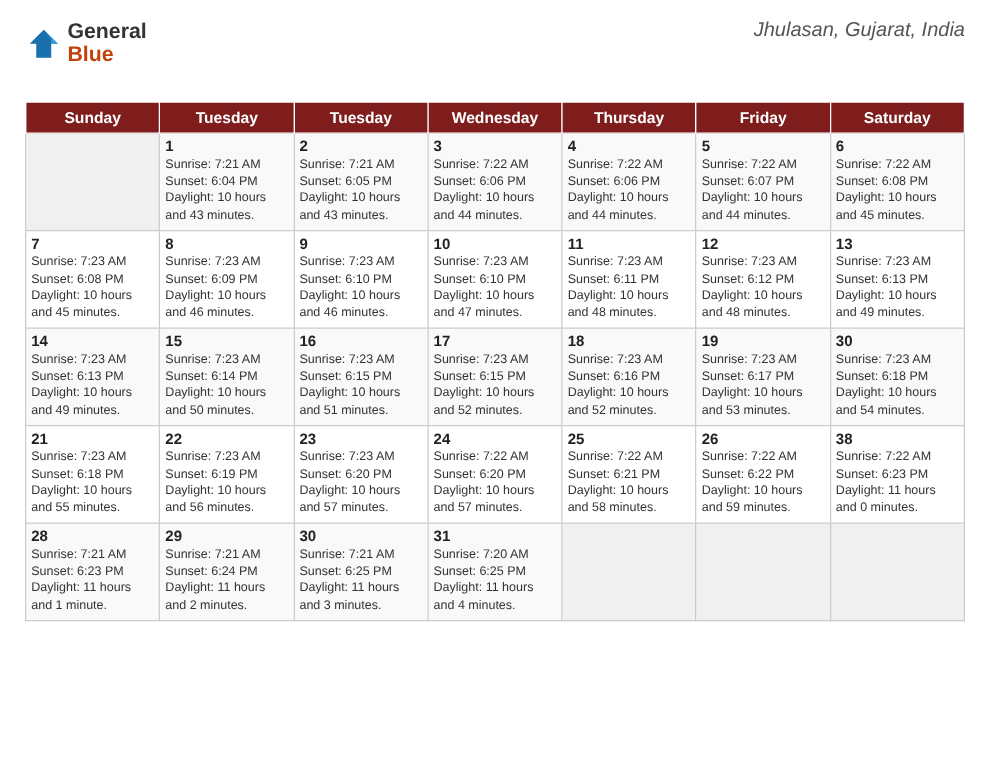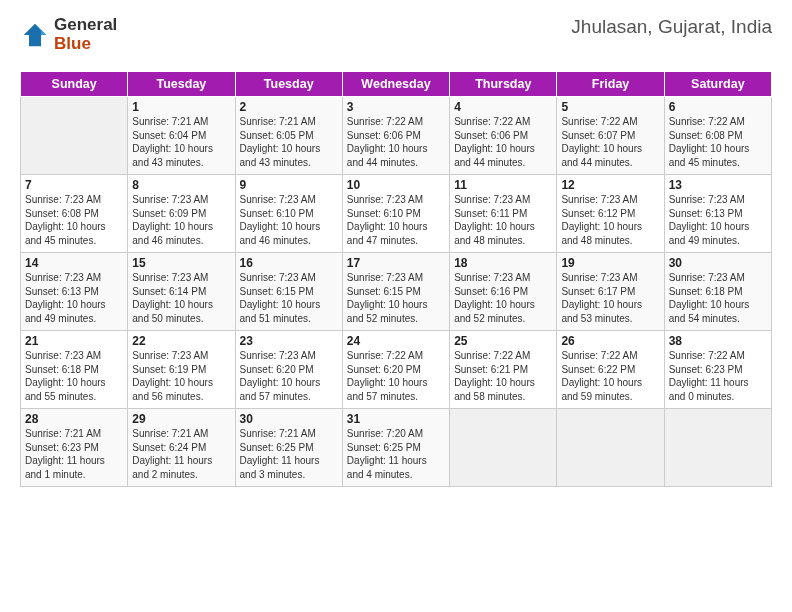--- a/index.html
+++ b/index.html
@@ -13,21 +13,21 @@
     .page {
       width: 792px;
       min-height: 612px;
       padding: 16px 20px 10px 20px;
       background: #fff;
     }
     .header {
       display: flex;
       justify-content: space-between;
       align-items: flex-start;
-      margin-bottom: 18px;
+      margin-bottom: 28px;
     }
     .logo {
       display: flex;
       align-items: center;
       gap: 4px;
     }
     .logo-text {
       display: flex;
       flex-direction: column;
       line-height: 1.1;
@@ -49,30 +49,31 @@
     .title-block {
       text-align: right;
     }
     .title-month {
       font-size: 36px;
       font-weight: bold;
       color: #222;
       line-height: 1.1;
     }
     .title-location {
-      font-size: 19px;
+      font-size: 16px;
       color: #555;
+      font-style: italic;
     }
     table {
       width: 100%;
       border-collapse: collapse;
       table-layout: fixed;
     }
     thead tr th {
-      background: #a21caf;
+      background: #7f1d1d;
       color: #fff;
       font-size: 12.5px;
       font-weight: bold;
       padding: 5px 4px;
       text-align: center;
       border: 1px solid #fff;
     }
     tbody tr td {
       border: 1px solid #ccc;
       vertical-align: top;

